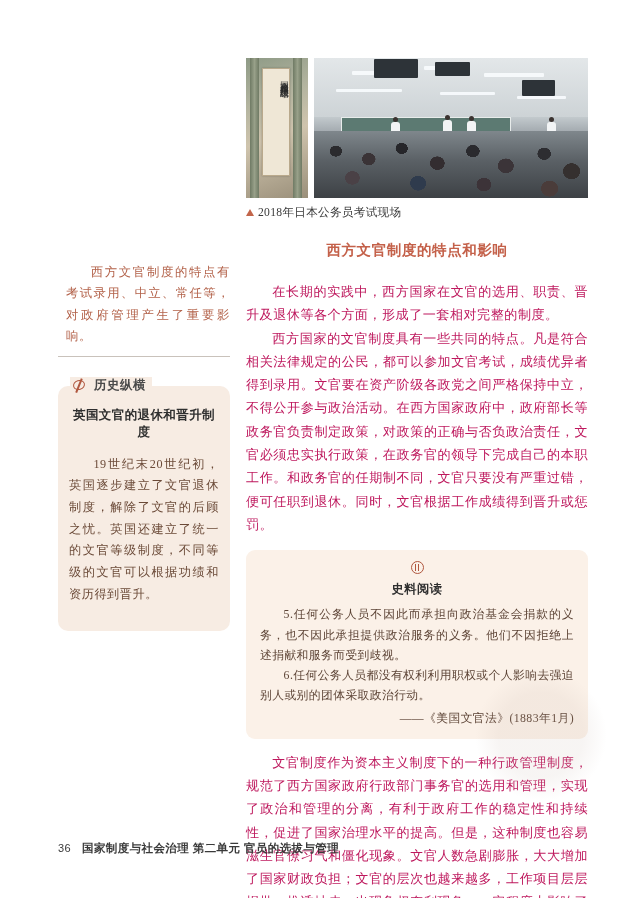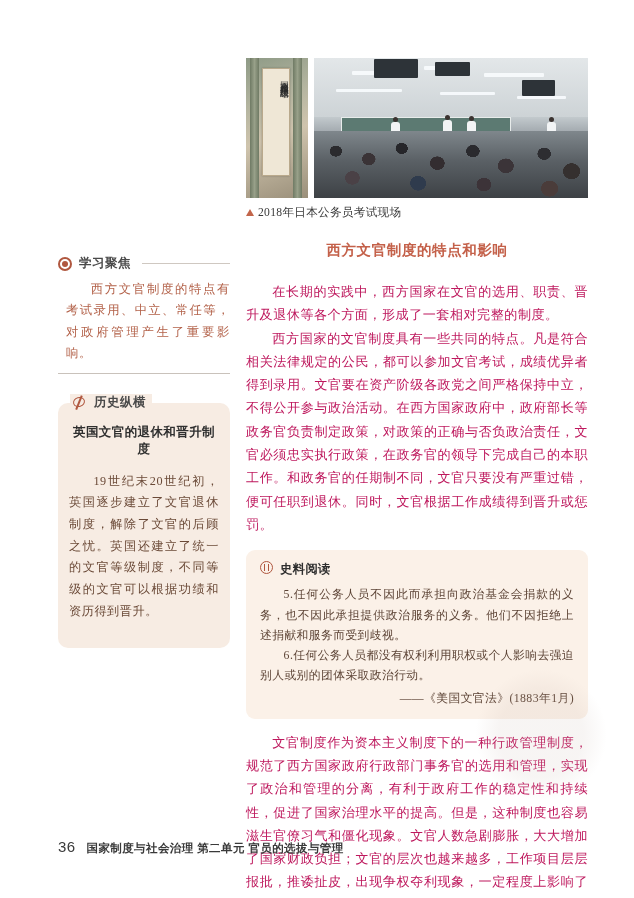--- a/index.html
+++ b/index.html
@@ -294,22 +294,24 @@
   
   .source-box {
     position: relative;
     margin: 14px 0 12px 0;
     background: #fbf1e8;
     border-radius: 9px;
     padding: 11px 14px 12px 14px;
   }
   .source-badge {
     display: flex;
+    align-items: center;
     gap: 7px;
     margin-bottom: 6px;
+    flex-direction: column;
   }
   .icon-book {
     width: 13px; height: 13px;
     flex: 0 0 13px;
     position: relative;
   }
   .icon-book .ring {
     position: absolute; inset: 0;
     border: 1.4px solid #b0573f;
     border-radius: 50%;
@@ -353,21 +355,21 @@
     position: absolute;
     left: 58px; bottom: 42px;
     display: flex;
     align-items: baseline;
     gap: 11px;
     font-family: "Liberation Sans", "DejaVu Sans", sans-serif;
     font-size: 11.5px;
     color: #3a3a3a;
     letter-spacing: .4px;
   }
-  .footer .pg { font-size: 15px; }
+  .footer .pg { font-size: 11px; }
   .footer .crumb { font-weight: bold; }
 
   
   .watermark {
     position: absolute;
     right: 18px; top: 660px;
     width: 150px; height: 150px;
     border-radius: 50%;
     background: radial-gradient(circle, rgba(190,170,160,.12) 0 40%, transparent 62%);
     pointer-events: none;
@@ -433,28 +435,20 @@
     </div>
 
     <p class="body-p">文官制度作为资本主义制度下的一种行政管理制度，规范了西方国家政府行政部门事务官的选用和管理，实现了政治和管理的分离，有利于政府工作的稳定性和持续性，促进了国家治理水平的提高。但是，这种制度也容易滋生官僚习气和僵化现象。文官人数急剧膨胀，大大增加了国家财政负担；文官的层次也越来越多，工作项目层层报批，推诿扯皮，出现争权夺利现象，一定程度上影响了政府的工作效率。</p>
   </div>
 
   <div class="watermark"></div>
 
   <div class="left-col">
 
     <div class="focus-block">
-      <div class="badge-row">
-        <span class="icon-focus">
-          <span class="ring"></span>
-            <span class="dot"></span>
-        </span>
-        <span class="badge-label">学习聚焦</span>
-        <span class="rule-fill"></span>
-      </div>
       <p class="focus-text">西方文官制度的特点有考试录用、中立、常任等，对政府管理产生了重要影响。</p>
       <div class="rule-bottom"></div>
     </div>
 
     <div class="hist-box">
       <div class="hist-badge">
         <span class="icon-hist">
           <span class="ell"></span>
             <span class="slash"></span>
         </span>

